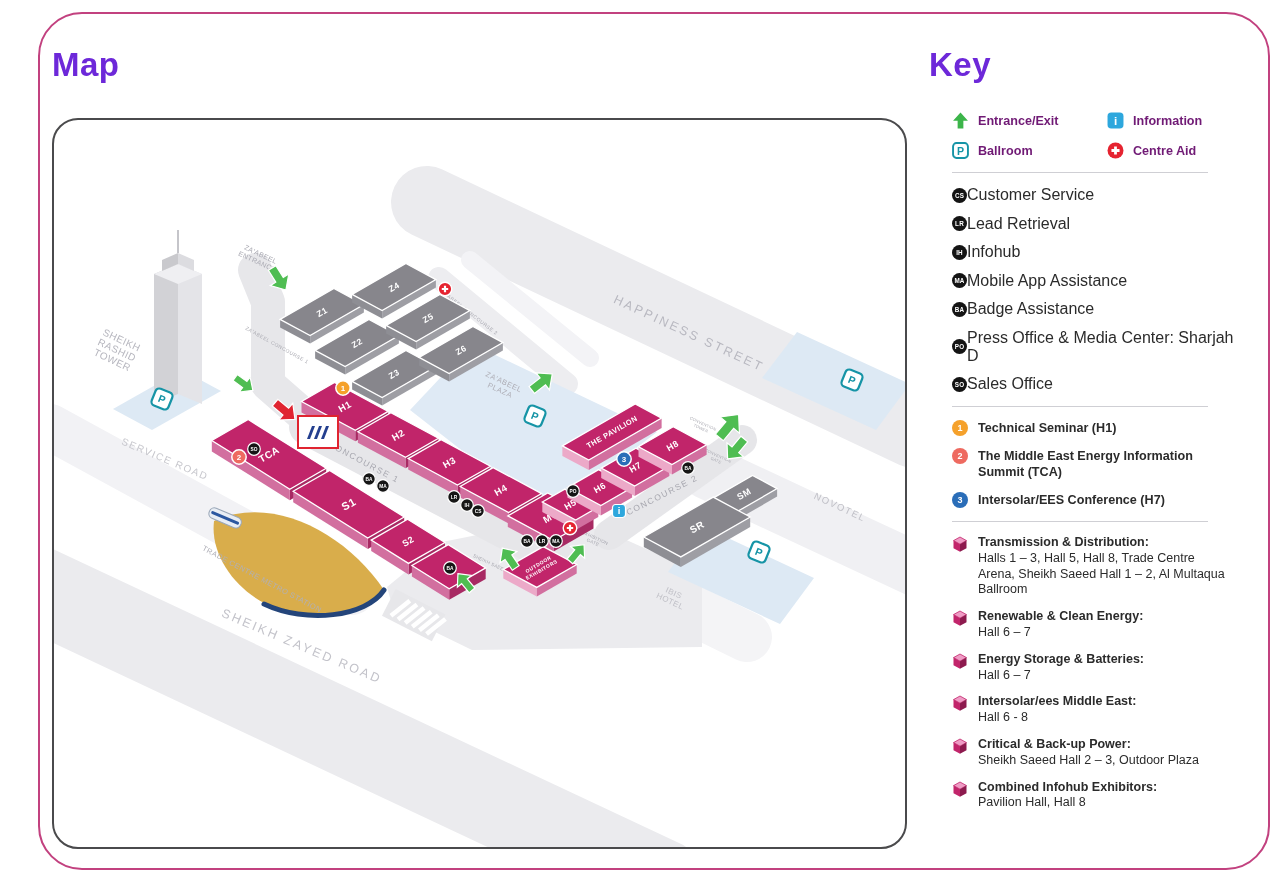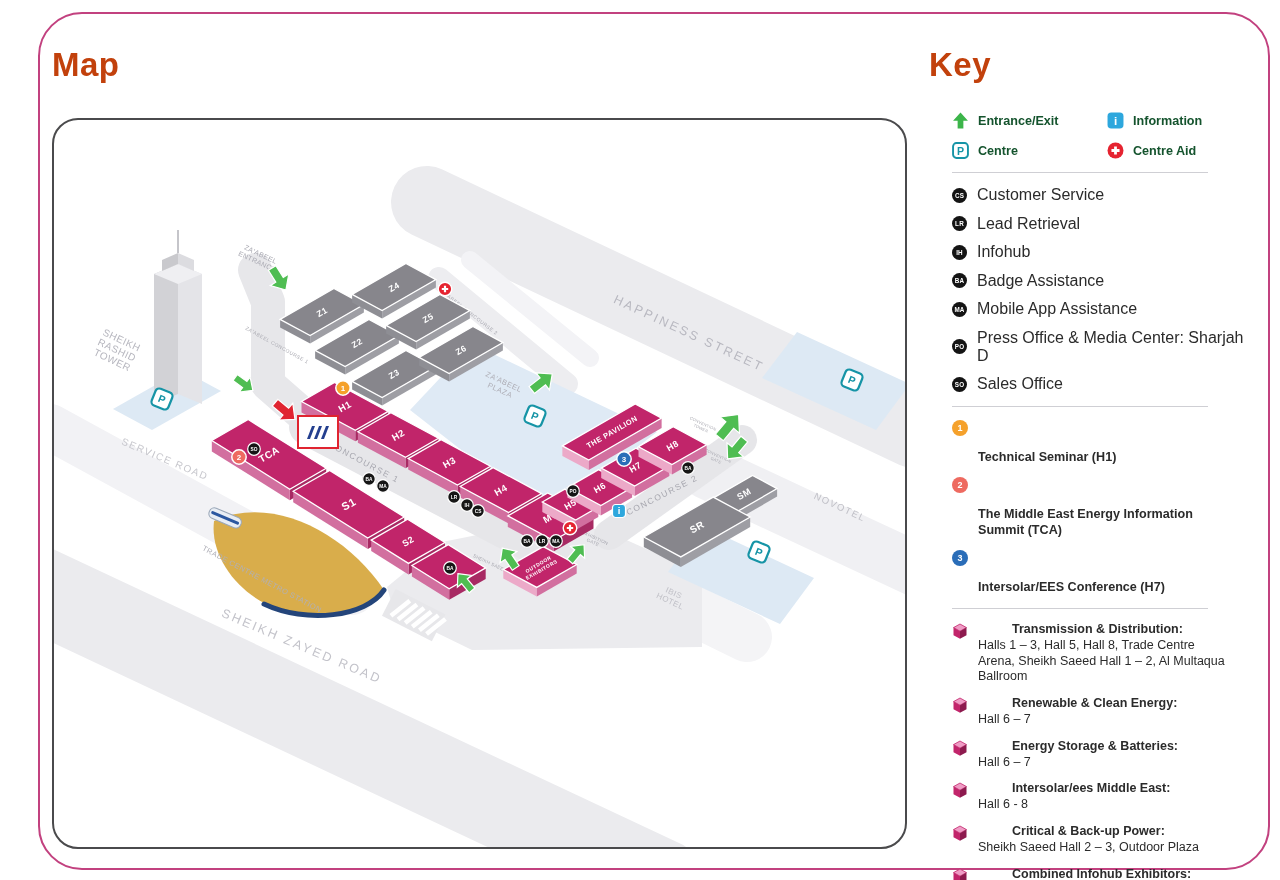--- a/index.html
+++ b/index.html
@@ -1,36 +1,36 @@
 <!DOCTYPE html>
 <html><head>
 <meta charset="utf-8">
 <style>
   html,body{margin:0;padding:0;background:#fff;font-family:"Liberation Sans",sans-serif;}
   body{width:1280px;height:880px;position:relative;overflow:hidden;}
   .card{position:absolute;left:38px;top:12px;width:1228px;height:854px;border:2.5px solid #c2417f;border-radius:44px;background:#fff;}
-  .page-title{position:absolute;font-size:33px;font-weight:700;color:#c2410c;letter-spacing:.5px;}
+  .page-title{position:absolute;font-size:33px;font-weight:700;color:#6d28d9;letter-spacing:.5px;}
   #map-title{left:52px;top:46px;}
   #key-title{left:929px;top:46px;}
   .map-panel{position:absolute;left:52px;top:118px;width:851px;height:727px;border:2.5px solid #4a4a4c;border-radius:26px;background:#fff;overflow:hidden;}
   .map-panel svg{display:block;width:100%;height:100%;font-family:"Liberation Sans",sans-serif;}
   .key{position:absolute;left:952px;top:112px;width:292px;color:#2b2b2b;}
   .sym-grid{display:grid;grid-template-columns:155px 1fr;row-gap:13px;}
   .krow{display:flex;align-items:center;gap:9px;}
-  .krow .lbl{font-size:12.6px;font-weight:700;color:#14532d;}
+  .krow .lbl{font-size:12.6px;font-weight:700;color:#701a75;}
   .divider{border-top:1px solid #cfcfd4;margin:13px 0 13px 0;width:256px;}
-  .svc{display:flex;align-items:center;gap:10px;margin-bottom:10.5px;}
+  .svc{display:flex;align-items:center;margin-bottom:10.5px;}
   .dot{width:15px;height:15px;border-radius:50%;background:#141414;color:#fff;font-size:6.3px;font-weight:700;display:flex;align-items:center;justify-content:center;flex:0 0 15px;letter-spacing:.2px;}
   .sess{display:flex;align-items:flex-start;gap:10px;margin-bottom:12px;}
   .numdot{width:16px;height:16px;border-radius:50%;color:#fff;font-size:9px;font-weight:700;display:flex;align-items:center;justify-content:center;flex:0 0 16px;margin-top:0px;}
-  .sess .lbl{font-size:12.6px;font-weight:700;line-height:16px;max-width:238px;margin-top:29px;}
+  .sess .lbl{font-size:12.6px;font-weight:700;line-height:16px;max-width:238px;}
   .sector{display:flex;align-items:flex-start;gap:10px;margin-bottom:11px;}
   .sector .cube{flex:0 0 16px;margin-top:1px;}
   .sector .txt{font-size:12.5px;line-height:15.8px;max-width:256px;}
-  .sector .txt b{font-weight:700;margin-left:34px;}
+  .sector .txt b{font-weight:700;}
   .icon17{width:17px;height:17px;flex:0 0 17px;}
 </style>
 </head>
 <body>
 
 <div class="card"></div>
 
 <div class="page-title" id="map-title">Map</div>
 <div class="page-title" id="key-title">Key</div>
 
@@ -409,21 +409,21 @@
           <rect x="0.5" y="0.5" width="15" height="15" rx="3.5" fill="#2da7dd"></rect>
           <text x="8" y="12" text-anchor="middle" font-size="11" font-weight="700" fill="#fff">i</text>
         </svg>
       <span class="lbl">Information</span>
     </div>
     <div class="krow">
       <svg class="icon17" viewBox="0 0 16 16">
           <rect x="1" y="1" width="14" height="14" rx="3.2" fill="#fff" stroke="#1694a6" stroke-width="1.8"></rect>
           <text x="8" y="12" text-anchor="middle" font-size="10" font-weight="700" fill="#1694a6">P</text>
         </svg>
-      <span class="lbl">Centre</span>
+      <span class="lbl">Ballroom</span>
     </div>
     <div class="krow">
       <svg class="icon17" viewBox="0 0 16 16">
           <circle cx="8" cy="8" r="7.5" fill="#e52330"></circle>
           <path d="M8 4.2 V11.8 M4.2 8 H11.8" stroke="#fff" stroke-width="2.6"></path>
         </svg>
       <span class="lbl">Centre Aid</span>
     </div>
   </div>
 
@@ -436,26 +436,26 @@
       </div>
     <div class="svc">
         <span class="dot">LR</span>
         <span class="lbl">Lead Retrieval</span>
       </div>
     <div class="svc">
         <span class="dot">IH</span>
         <span class="lbl">Infohub</span>
       </div>
     <div class="svc">
+        <span class="dot">MA</span>
+        <span class="lbl">Mobile App Assistance</span>
+      </div>
+    <div class="svc">
         <span class="dot">BA</span>
         <span class="lbl">Badge Assistance</span>
-      </div>
-    <div class="svc">
-        <span class="dot">MA</span>
-        <span class="lbl">Mobile App Assistance</span>
       </div>
     <div class="svc">
         <span class="dot">PO</span>
         <span class="lbl">Press Office &amp; Media Center: Sharjah D</span>
       </div>
     <div class="svc">
         <span class="dot">SO</span>
         <span class="lbl">Sales Office</span>
       </div>
   </div>

